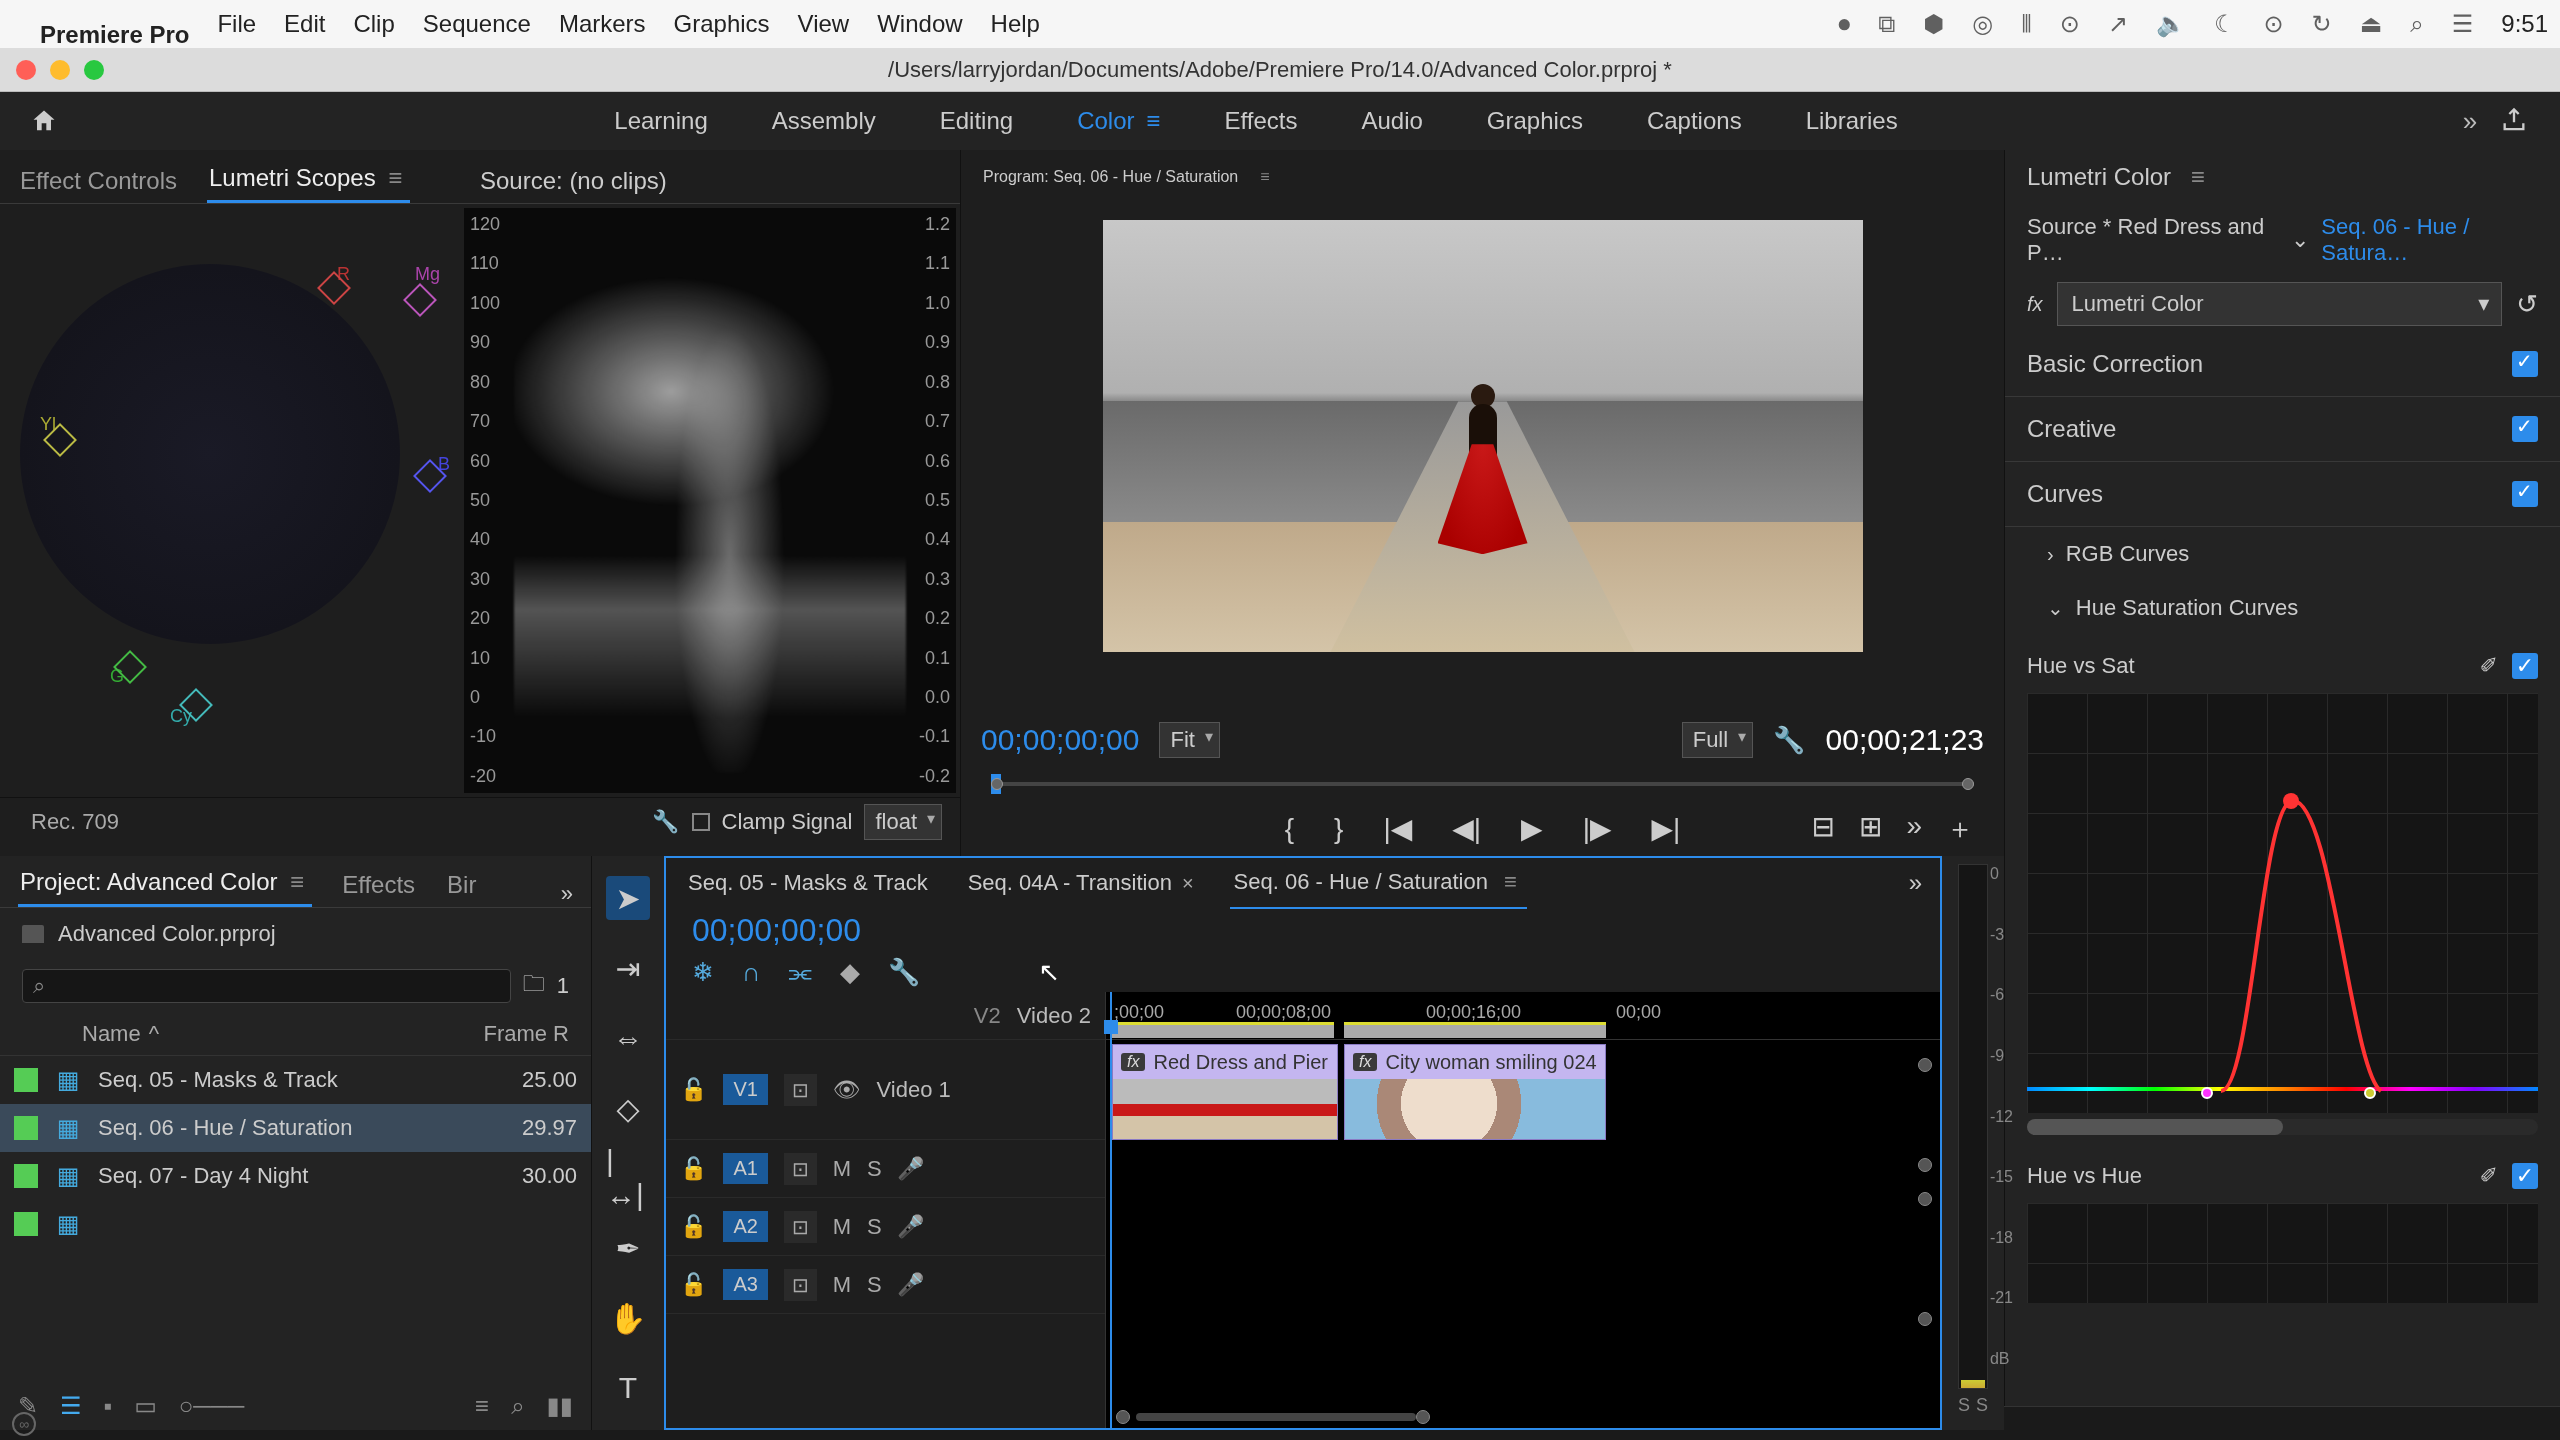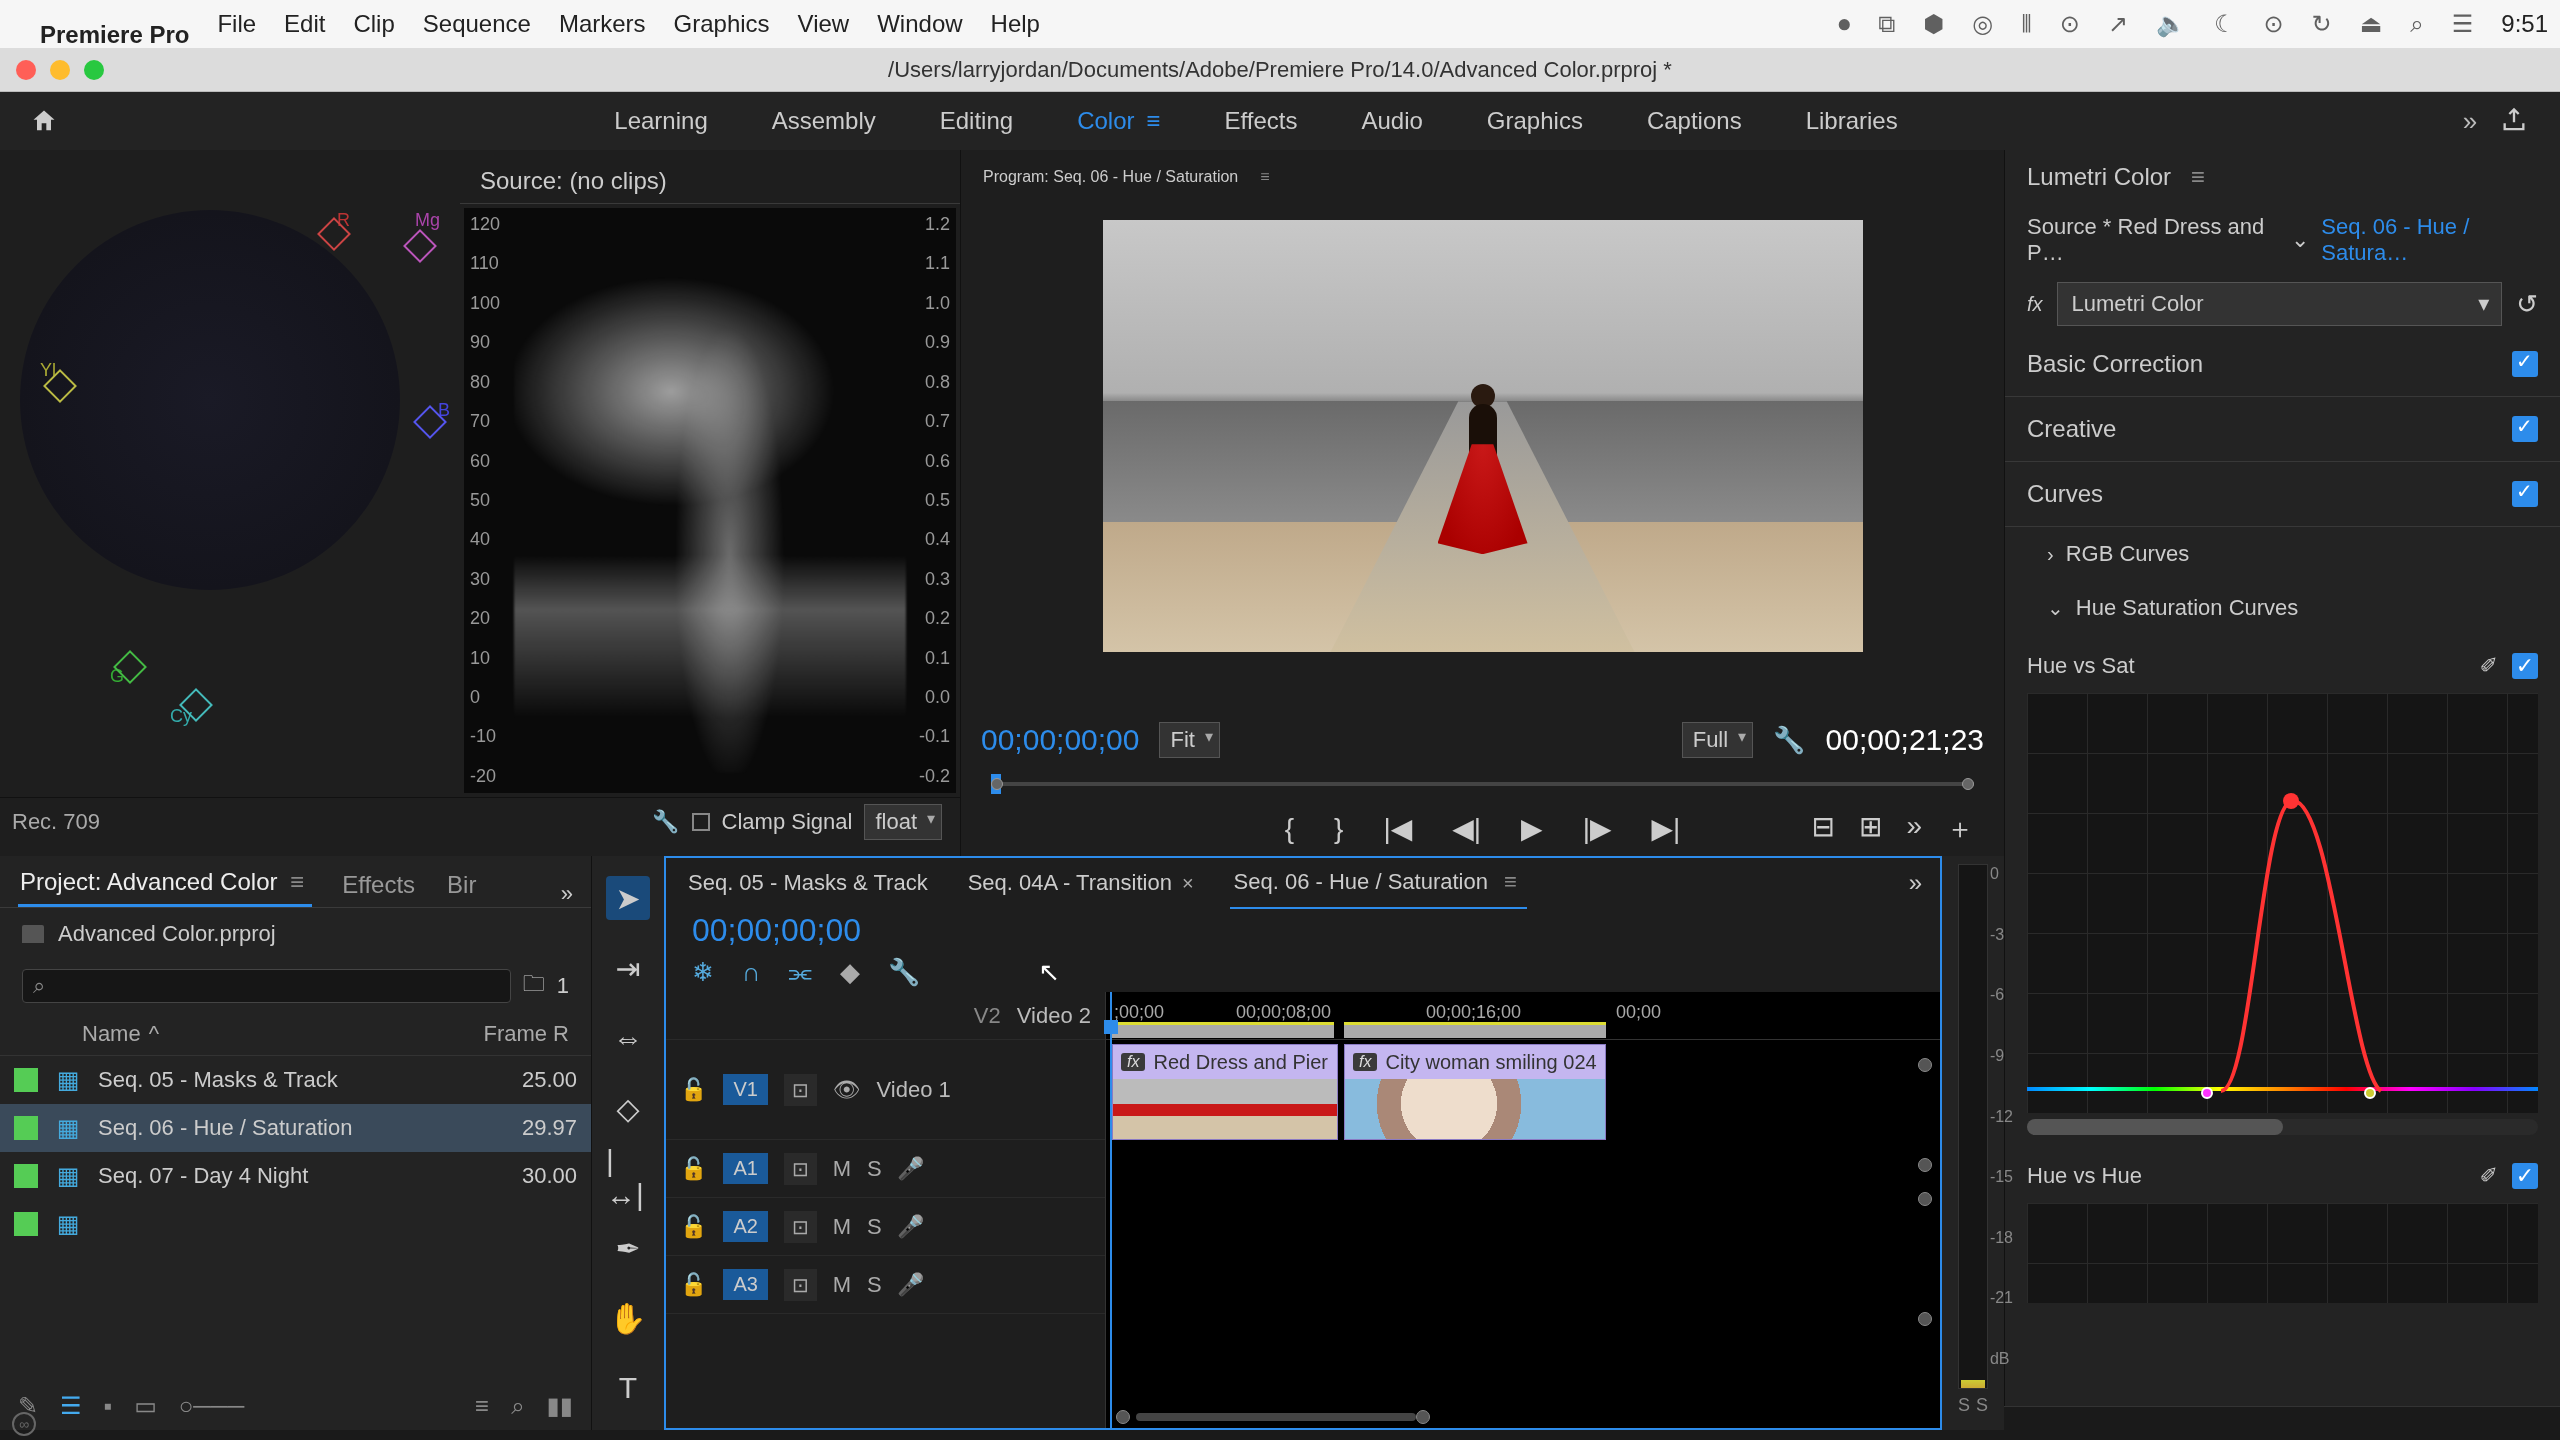--- a/index.html
+++ b/index.html
@@ -244,20 +244,24 @@
 </div>
 
 <div class="main">
 
   <div style="flex:1;display:flex;flex-direction:column;">
     <div style="display:flex;height:706px;">
 
       <div class="left-col" style="width:960px;">
         <div class="scopes-row" style="height:648px;">
           <div class="effect-controls" style="width:460px;">
+            <div class="panel-tabs">
+              <span class="panel-tab">Effect Controls</span>
+              <span class="panel-tab active"><span>Lumetri Scopes</span> <span class="menu-icon">≡</span></span>
+            </div>
             <div class="vectorscope">
               <div class="vectorscope-circle"></div>
               <span class="vs-label vs-R">R</span>
               <span class="vs-label vs-Mg">Mg</span>
               <span class="vs-label vs-Yl">Yl</span>
               <span class="vs-label vs-B">B</span>
               <span class="vs-label vs-G">G</span>
               <span class="vs-label vs-Cy">Cy</span>
               <span class="vs-box" style="top:72px;right:114px;border-color:#c44;"></span>
               <span class="vs-box" style="top:84px;right:28px;border-color:#b5b;"></span>
@@ -305,21 +309,21 @@
                     <span>0.1</span>
                     <span>0.0</span>
                     <span>-0.1</span>
                     <span>-0.2</span>
                 </div>
                 <div class="wf-trace"></div>
               </div>
             </div>
           </div>
         </div>
-        <div style="display:flex;height:58px;">
+        <div style="display:flex;height:58px;margin-left:19px;">
           <div class="rec-row" style="width:460px;">Rec. 709</div>
           <div class="clamp-row" style="flex:1;">
             <span>🔧</span>
             <span class="checkbox"></span>
             <span>Clamp Signal</span>
             <span class="dropdown">float</span>
           </div>
         </div>
       </div>
 

